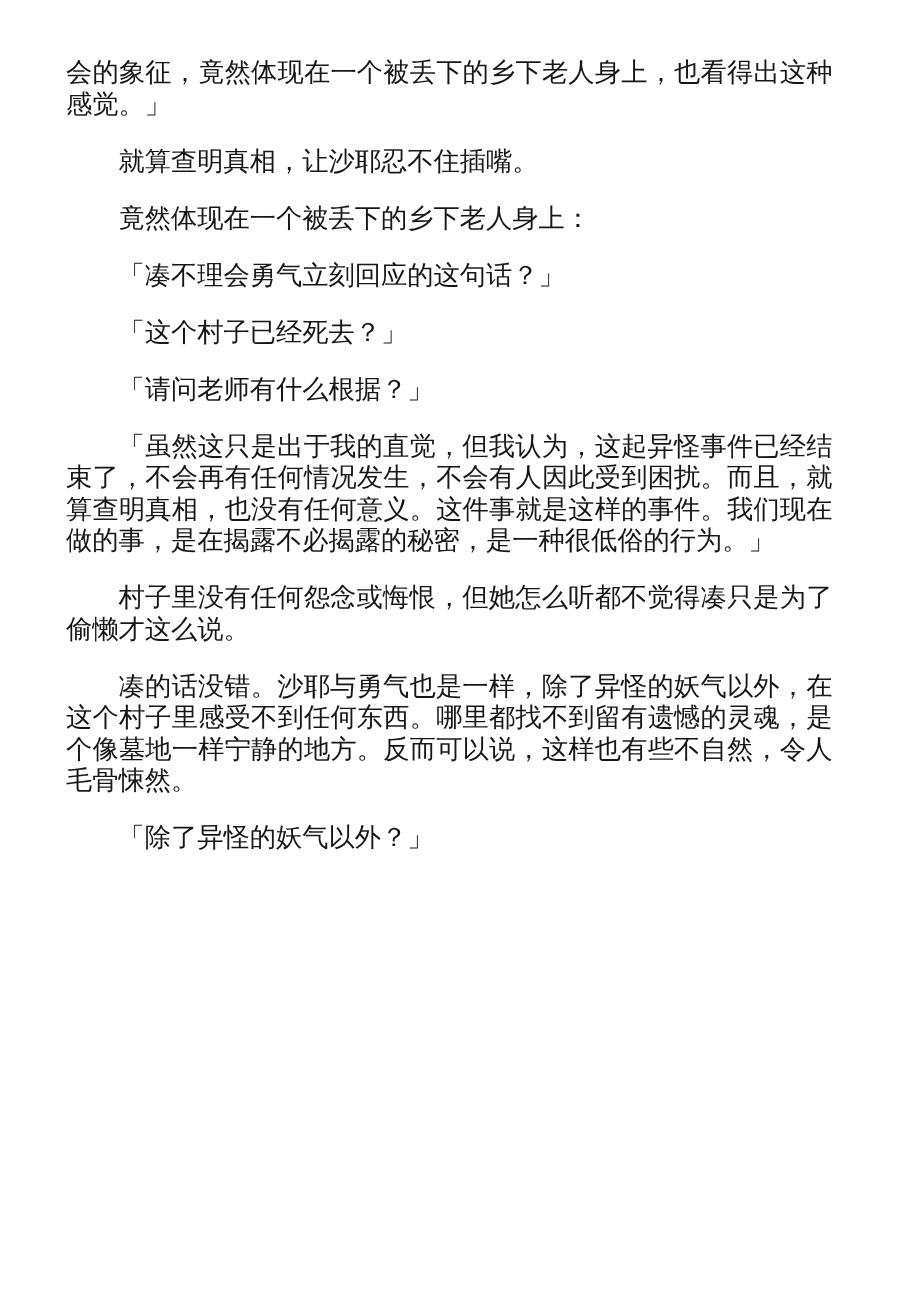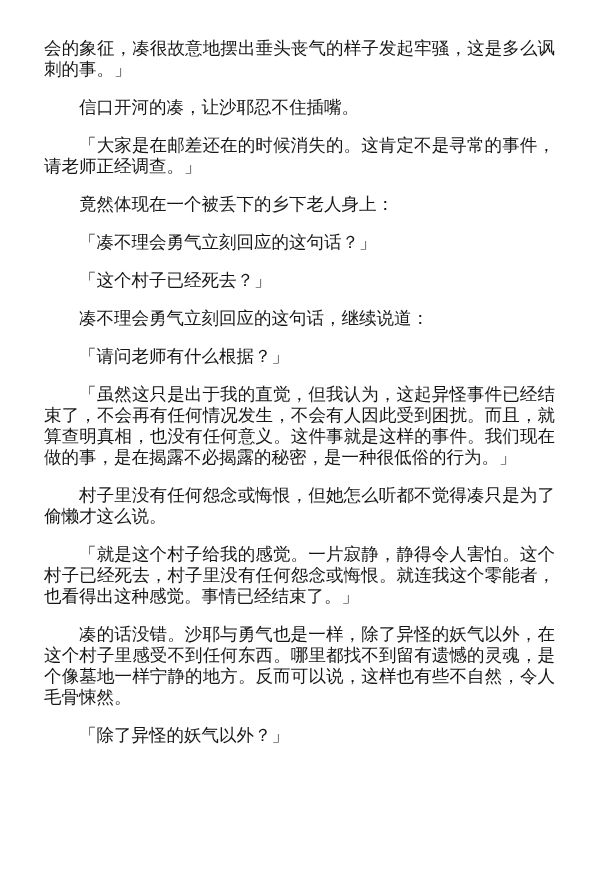--- a/index.html
+++ b/index.html
@@ -35,27 +35,24 @@
   }
   .para.no-indent {
     text-indent: 0;
   }
 </style>
 </head>
 <body>
 
 <div class="page">
   <div class="text-block">
-    <p class="para no-indent">会的象征，凑很故意地摆出垂头丧气的样子发起牢骚，这是多么讽刺的事。」</p>
-    <p class="para">信口开河的凑，让沙耶忍不住插嘴。</p>
-    <p class="para">「大家是在邮差还在的时候消失的。这肯定不是寻常的事件，请老师正经调查。」</p>
+    <p class="para no-indent">会的象征，竟然体现在一个被丢下的乡下老人身上，也看得出这种感觉。」</p>
+    <p class="para">就算查明真相，让沙耶忍不住插嘴。</p>
     <p class="para">竟然体现在一个被丢下的乡下老人身上：</p>
     <p class="para">「凑不理会勇气立刻回应的这句话？」</p>
     <p class="para">「这个村子已经死去？」</p>
-    <p class="para">凑不理会勇气立刻回应的这句话，继续说道：</p>
     <p class="para">「请问老师有什么根据？」</p>
     <p class="para">「虽然这只是出于我的直觉，但我认为，这起异怪事件已经结束了，不会再有任何情况发生，不会有人因此受到困扰。而且，就算查明真相，也没有任何意义。这件事就是这样的事件。我们现在做的事，是在揭露不必揭露的秘密，是一种很低俗的行为。」</p>
     <p class="para">村子里没有任何怨念或悔恨，但她怎么听都不觉得凑只是为了偷懒才这么说。</p>
-    <p class="para">「就是这个村子给我的感觉。一片寂静，静得令人害怕。这个村子已经死去，村子里没有任何怨念或悔恨。就连我这个零能者，也看得出这种感觉。事情已经结束了。」</p>
     <p class="para">凑的话没错。沙耶与勇气也是一样，除了异怪的妖气以外，在这个村子里感受不到任何东西。哪里都找不到留有遗憾的灵魂，是个像墓地一样宁静的地方。反而可以说，这样也有些不自然，令人毛骨悚然。</p>
     <p class="para">「除了异怪的妖气以外？」</p>
   </div>
 </div>
 
 </body></html>

